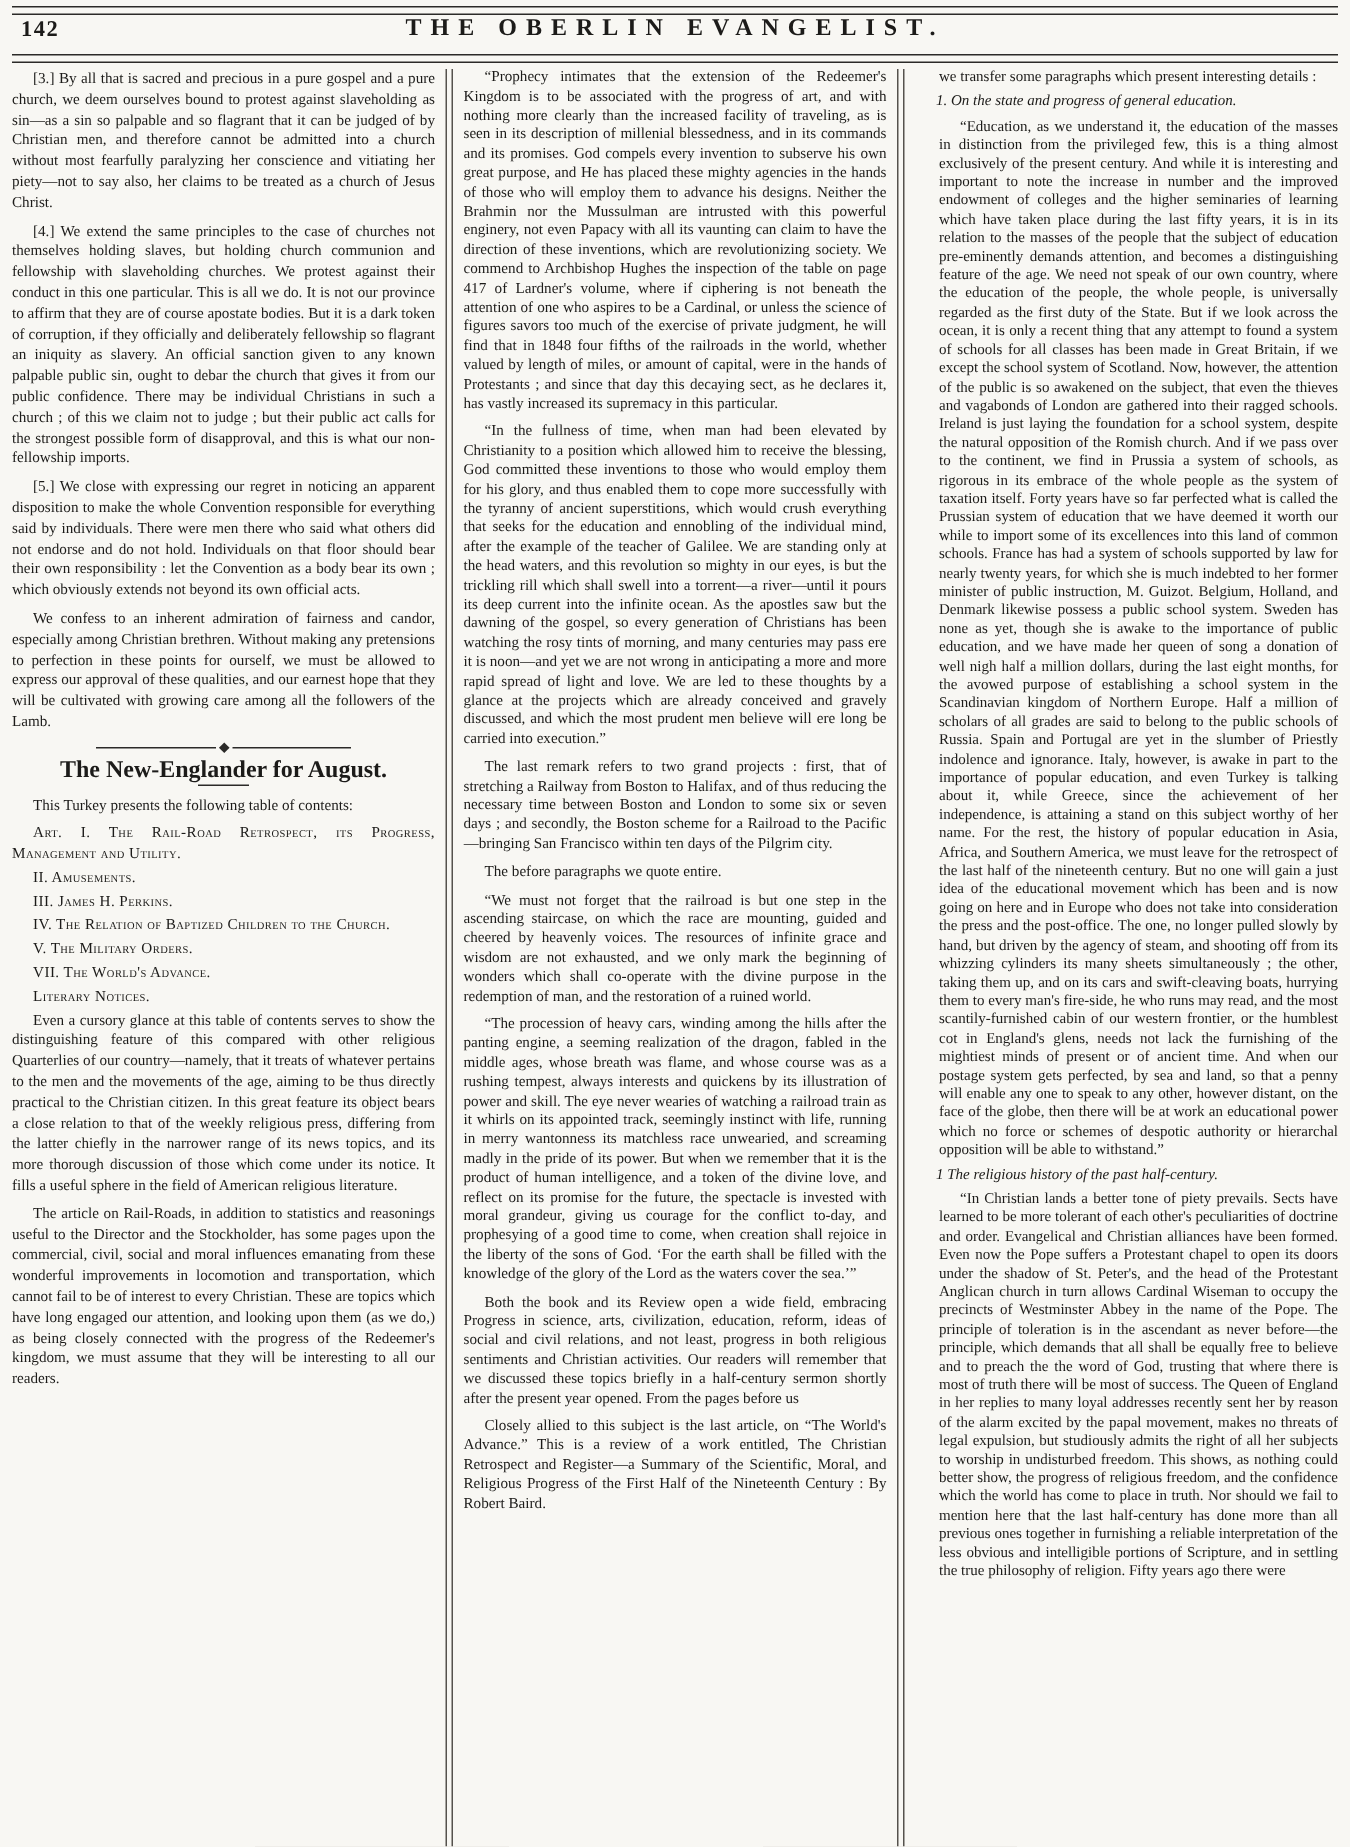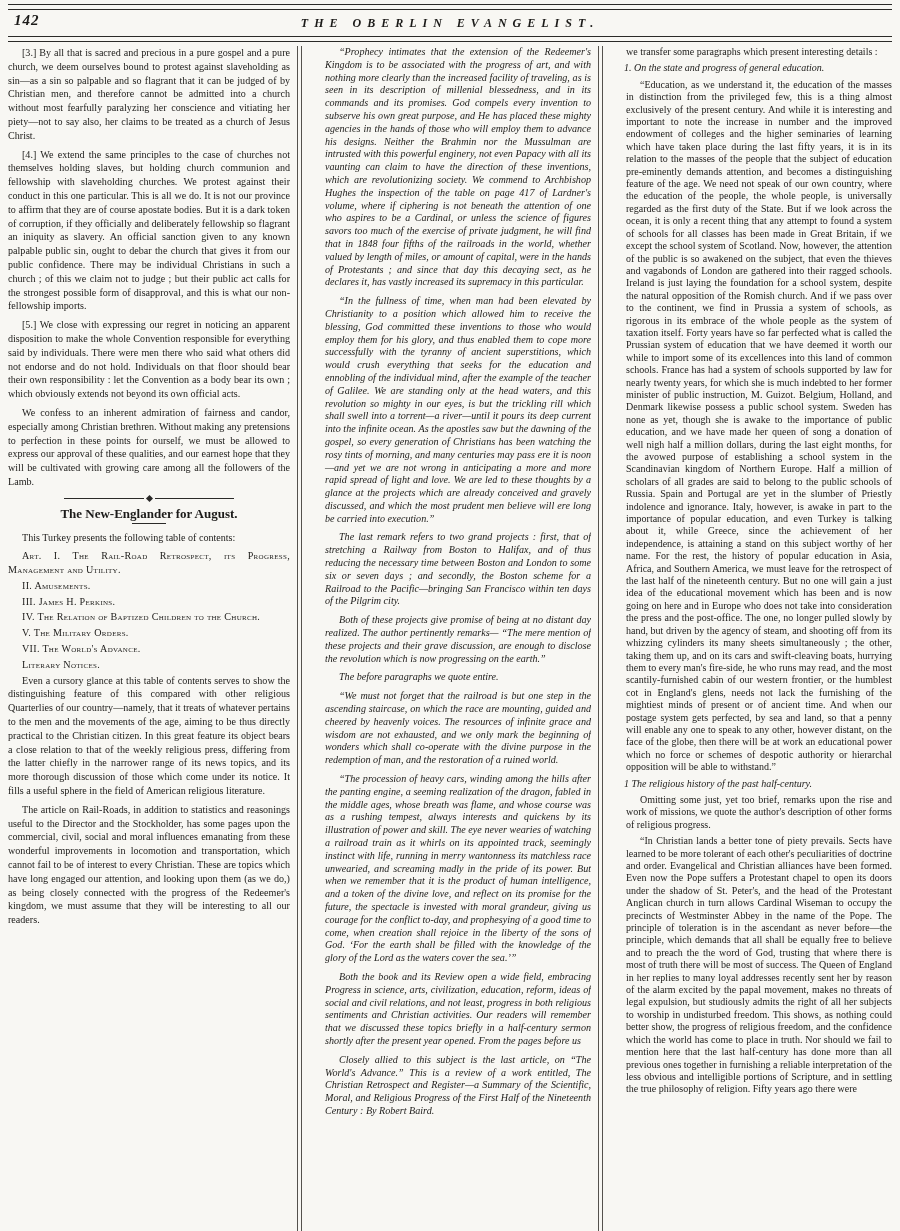--- a/index.html
+++ b/index.html
@@ -15,67 +15,67 @@
     padding:4px 8px 0 8px;
   }
   .rule-double{
     height:4px;
     border-top:1.6px solid #2b2a28;
     border-bottom:1px solid #2b2a28;
   }
   .masthead{
     position:relative;
     height:26px;
-    display:flex;align-items:center;justify-content:center;font-style:italic;
+    display:flex;align-items:flex-start;justify-content:center;
   }
   .page-number{
     position:absolute;left:6px;top:2px;
     font-weight:bold;font-size:15px;letter-spacing:1px;
   }
   .paper-title{
-    font-weight:bold;font-size:12px;letter-spacing:6px;
+    font-weight:bold;font-size:16px;letter-spacing:6px;
     white-space:nowrap;
   }
   .content{
     display:flex;
     height:1188px;
     margin-top:4px;
   }
   .col{
     flex:1 1 0;
     overflow:hidden;
     text-align:justify;
     hyphens:auto;
   }
   .col-1{font-size:10.1px;line-height:13.8px;}
   .col-2{font-size:10.1px;line-height:12.8px;}
   .col-3{font-size:10.0px;line-height:12.4px;}
   .col p{margin:0 0 5px 0;text-indent:14px;}
-  .col-2 p{margin:0 0 6px 16px;font-style:italic;}
+  .col-2 p{margin:0 0 6px 0;}
   .col-3 p{margin:0 0 4px 16px;}
   .no-indent{text-indent:0 !important;}
   .col-sep{
     flex:0 0 3px;
     border-left:1px solid #55524d;
     border-right:1px solid #55524d;
     margin:0 7px;
   }
   .ornament{
     display:flex;align-items:center;justify-content:center;
     margin:7px auto 6px auto;width:170px;
   }
   .ornament .line{flex:1;border-top:1px solid #2b2a28;}
   .ornament .diamond{
     width:5px;height:5px;background:#2b2a28;
     transform:rotate(45deg);margin:0 3px;
   }
   .article-heading{
     text-align:center;
     font-weight:bold;
-    font-size:13px;
+    font-size:16px;
     margin:2px 0 1px 0;
     text-indent:0;
   }
   .sub-rule{
     width:34px;
     border-top:1px solid #2b2a28;
     margin:2px auto 7px auto;
   }
   .toc-item{
     font-variant:small-caps;
@@ -126,33 +126,31 @@
       <p>Even a cursory glance at this table of contents serves to show the distinguishing feature of this compared with other religious Quarterlies of our country—namely, that it treats of whatever pertains to the men and the movements of the age, aiming to be thus directly practical to the Christian citizen. In this great feature its object bears a close relation to that of the weekly religious press, differing from the latter chiefly in the narrower range of its news topics, and its more thorough discussion of those which come under its notice. It fills a useful sphere in the field of American religious literature.</p>
       <p>The article on Rail-Roads, in addition to statistics and reasonings useful to the Director and the Stockholder, has some pages upon the commercial, civil, social and moral influences emanating from these wonderful improvements in locomotion and transportation, which cannot fail to be of interest to every Christian. These are topics which have long engaged our attention, and looking upon them (as we do,) as being closely connected with the progress of the Redeemer's kingdom, we must assume that they will be interesting to all our readers.</p>
     </div>
 
     <div class="col-sep"></div>
 
     <div class="col col-2">
       <p>“Prophecy intimates that the extension of the Redeemer's Kingdom is to be associated with the progress of art, and with nothing more clearly than the increased facility of traveling, as is seen in its description of millenial blessedness, and in its commands and its promises. God compels every invention to subserve his own great purpose, and He has placed these mighty agencies in the hands of those who will employ them to advance his designs. Neither the Brahmin nor the Mussulman are intrusted with this powerful enginery, not even Papacy with all its vaunting can claim to have the direction of these inventions, which are revolutionizing society. We commend to Archbishop Hughes the inspection of the table on page 417 of Lardner's volume, where if ciphering is not beneath the attention of one who aspires to be a Cardinal, or unless the science of figures savors too much of the exercise of private judgment, he will find that in 1848 four fifths of the railroads in the world, whether valued by length of miles, or amount of capital, were in the hands of Protestants ; and since that day this decaying sect, as he declares it, has vastly increased its supremacy in this particular.</p>
       <p>“In the fullness of time, when man had been elevated by Christianity to a position which allowed him to receive the blessing, God committed these inventions to those who would employ them for his glory, and thus enabled them to cope more successfully with the tyranny of ancient superstitions, which would crush everything that seeks for the education and ennobling of the individual mind, after the example of the teacher of Galilee. We are standing only at the head waters, and this revolution so mighty in our eyes, is but the trickling rill which shall swell into a torrent—a river—until it pours its deep current into the infinite ocean. As the apostles saw but the dawning of the gospel, so every generation of Christians has been watching the rosy tints of morning, and many centuries may pass ere it is noon—and yet we are not wrong in anticipating a more and more rapid spread of light and love. We are led to these thoughts by a glance at the projects which are already conceived and gravely discussed, and which the most prudent men believe will ere long be carried into execution.”</p>
       <p>The last remark refers to two grand projects : first, that of stretching a Railway from Boston to Halifax, and of thus reducing the necessary time between Boston and London to some six or seven days ; and secondly, the Boston scheme for a Railroad to the Pacific—bringing San Francisco within ten days of the Pilgrim city.</p>
-      <p>Both of these projects give promise of being at no distant day realized. The author pertinently remarks— “The mere mention of these projects and their grave discussion, are enough to disclose the revolution which is now progressing on the earth.”</p>
       <p>The before paragraphs we quote entire.</p>
       <p>“We must not forget that the railroad is but one step in the ascending staircase, on which the race are mounting, guided and cheered by heavenly voices. The resources of infinite grace and wisdom are not exhausted, and we only mark the beginning of wonders which shall co-operate with the divine purpose in the redemption of man, and the restoration of a ruined world.</p>
       <p>“The procession of heavy cars, winding among the hills after the panting engine, a seeming realization of the dragon, fabled in the middle ages, whose breath was flame, and whose course was as a rushing tempest, always interests and quickens by its illustration of power and skill. The eye never wearies of watching a railroad train as it whirls on its appointed track, seemingly instinct with life, running in merry wantonness its matchless race unwearied, and screaming madly in the pride of its power. But when we remember that it is the product of human intelligence, and a token of the divine love, and reflect on its promise for the future, the spectacle is invested with moral grandeur, giving us courage for the conflict to-day, and prophesying of a good time to come, when creation shall rejoice in the liberty of the sons of God. ‘For the earth shall be filled with the knowledge of the glory of the Lord as the waters cover the sea.’”</p>
       <p>Both the book and its Review open a wide field, embracing Progress in science, arts, civilization, education, reform, ideas of social and civil relations, and not least, progress in both religious sentiments and Christian activities. Our readers will remember that we discussed these topics briefly in a half-century sermon shortly after the present year opened. From the pages before us</p>
       <p>Closely allied to this subject is the last article, on “The World's Advance.” This is a review of a work entitled, The Christian Retrospect and Register—a Summary of the Scientific, Moral, and Religious Progress of the First Half of the Nineteenth Century : By Robert Baird.</p>
     </div>
 
     <div class="col-sep"></div>
 
     <div class="col col-3">
       <p class="no-indent">we transfer some paragraphs which present interesting details :</p>
       <p class="italic-heading">1. On the state and progress of general education.</p>
       <p>“Education, as we understand it, the education of the masses in distinction from the privileged few, this is a thing almost exclusively of the present century. And while it is interesting and important to note the increase in number and the improved endowment of colleges and the higher seminaries of learning which have taken place during the last fifty years, it is in its relation to the masses of the people that the subject of education pre-eminently demands attention, and becomes a distinguishing feature of the age. We need not speak of our own country, where the education of the people, the whole people, is universally regarded as the first duty of the State. But if we look across the ocean, it is only a recent thing that any attempt to found a system of schools for all classes has been made in Great Britain, if we except the school system of Scotland. Now, however, the attention of the public is so awakened on the subject, that even the thieves and vagabonds of London are gathered into their ragged schools. Ireland is just laying the foundation for a school system, despite the natural opposition of the Romish church. And if we pass over to the continent, we find in Prussia a system of schools, as rigorous in its embrace of the whole people as the system of taxation itself. Forty years have so far perfected what is called the Prussian system of education that we have deemed it worth our while to import some of its excellences into this land of common schools. France has had a system of schools supported by law for nearly twenty years, for which she is much indebted to her former minister of public instruction, M. Guizot. Belgium, Holland, and Denmark likewise possess a public school system. Sweden has none as yet, though she is awake to the importance of public education, and we have made her queen of song a donation of well nigh half a million dollars, during the last eight months, for the avowed purpose of establishing a school system in the Scandinavian kingdom of Northern Europe. Half a million of scholars of all grades are said to belong to the public schools of Russia. Spain and Portugal are yet in the slumber of Priestly indolence and ignorance. Italy, however, is awake in part to the importance of popular education, and even Turkey is talking about it, while Greece, since the achievement of her independence, is attaining a stand on this subject worthy of her name. For the rest, the history of popular education in Asia, Africa, and Southern America, we must leave for the retrospect of the last half of the nineteenth century. But no one will gain a just idea of the educational movement which has been and is now going on here and in Europe who does not take into consideration the press and the post-office. The one, no longer pulled slowly by hand, but driven by the agency of steam, and shooting off from its whizzing cylinders its many sheets simultaneously ; the other, taking them up, and on its cars and swift-cleaving boats, hurrying them to every man's fire-side, he who runs may read, and the most scantily-furnished cabin of our western frontier, or the humblest cot in England's glens, needs not lack the furnishing of the mightiest minds of present or of ancient time. And when our postage system gets perfected, by sea and land, so that a penny will enable any one to speak to any other, however distant, on the face of the globe, then there will be at work an educational power which no force or schemes of despotic authority or hierarchal opposition will be able to withstand.”</p>
       <p class="italic-heading">1 The religious history of the past half-century.</p>
-      <p>Omitting some just, yet too brief, remarks upon the rise and work of missions, we quote the author's description of other forms of religious progress.</p>
       <p>“In Christian lands a better tone of piety prevails. Sects have learned to be more tolerant of each other's peculiarities of doctrine and order. Evangelical and Christian alliances have been formed. Even now the Pope suffers a Protestant chapel to open its doors under the shadow of St. Peter's, and the head of the Protestant Anglican church in turn allows Cardinal Wiseman to occupy the precincts of Westminster Abbey in the name of the Pope. The principle of toleration is in the ascendant as never before—the principle, which demands that all shall be equally free to believe and to preach the the word of God, trusting that where there is most of truth there will be most of success. The Queen of England in her replies to many loyal addresses recently sent her by reason of the alarm excited by the papal movement, makes no threats of legal expulsion, but studiously admits the right of all her subjects to worship in undisturbed freedom. This shows, as nothing could better show, the progress of religious freedom, and the confidence which the world has come to place in truth. Nor should we fail to mention here that the last half-century has done more than all previous ones together in furnishing a reliable interpretation of the less obvious and intelligible portions of Scripture, and in settling the true philosophy of religion. Fifty years ago there were</p>
     </div>
 
   </div>
 </div>
 
 </body></html>

